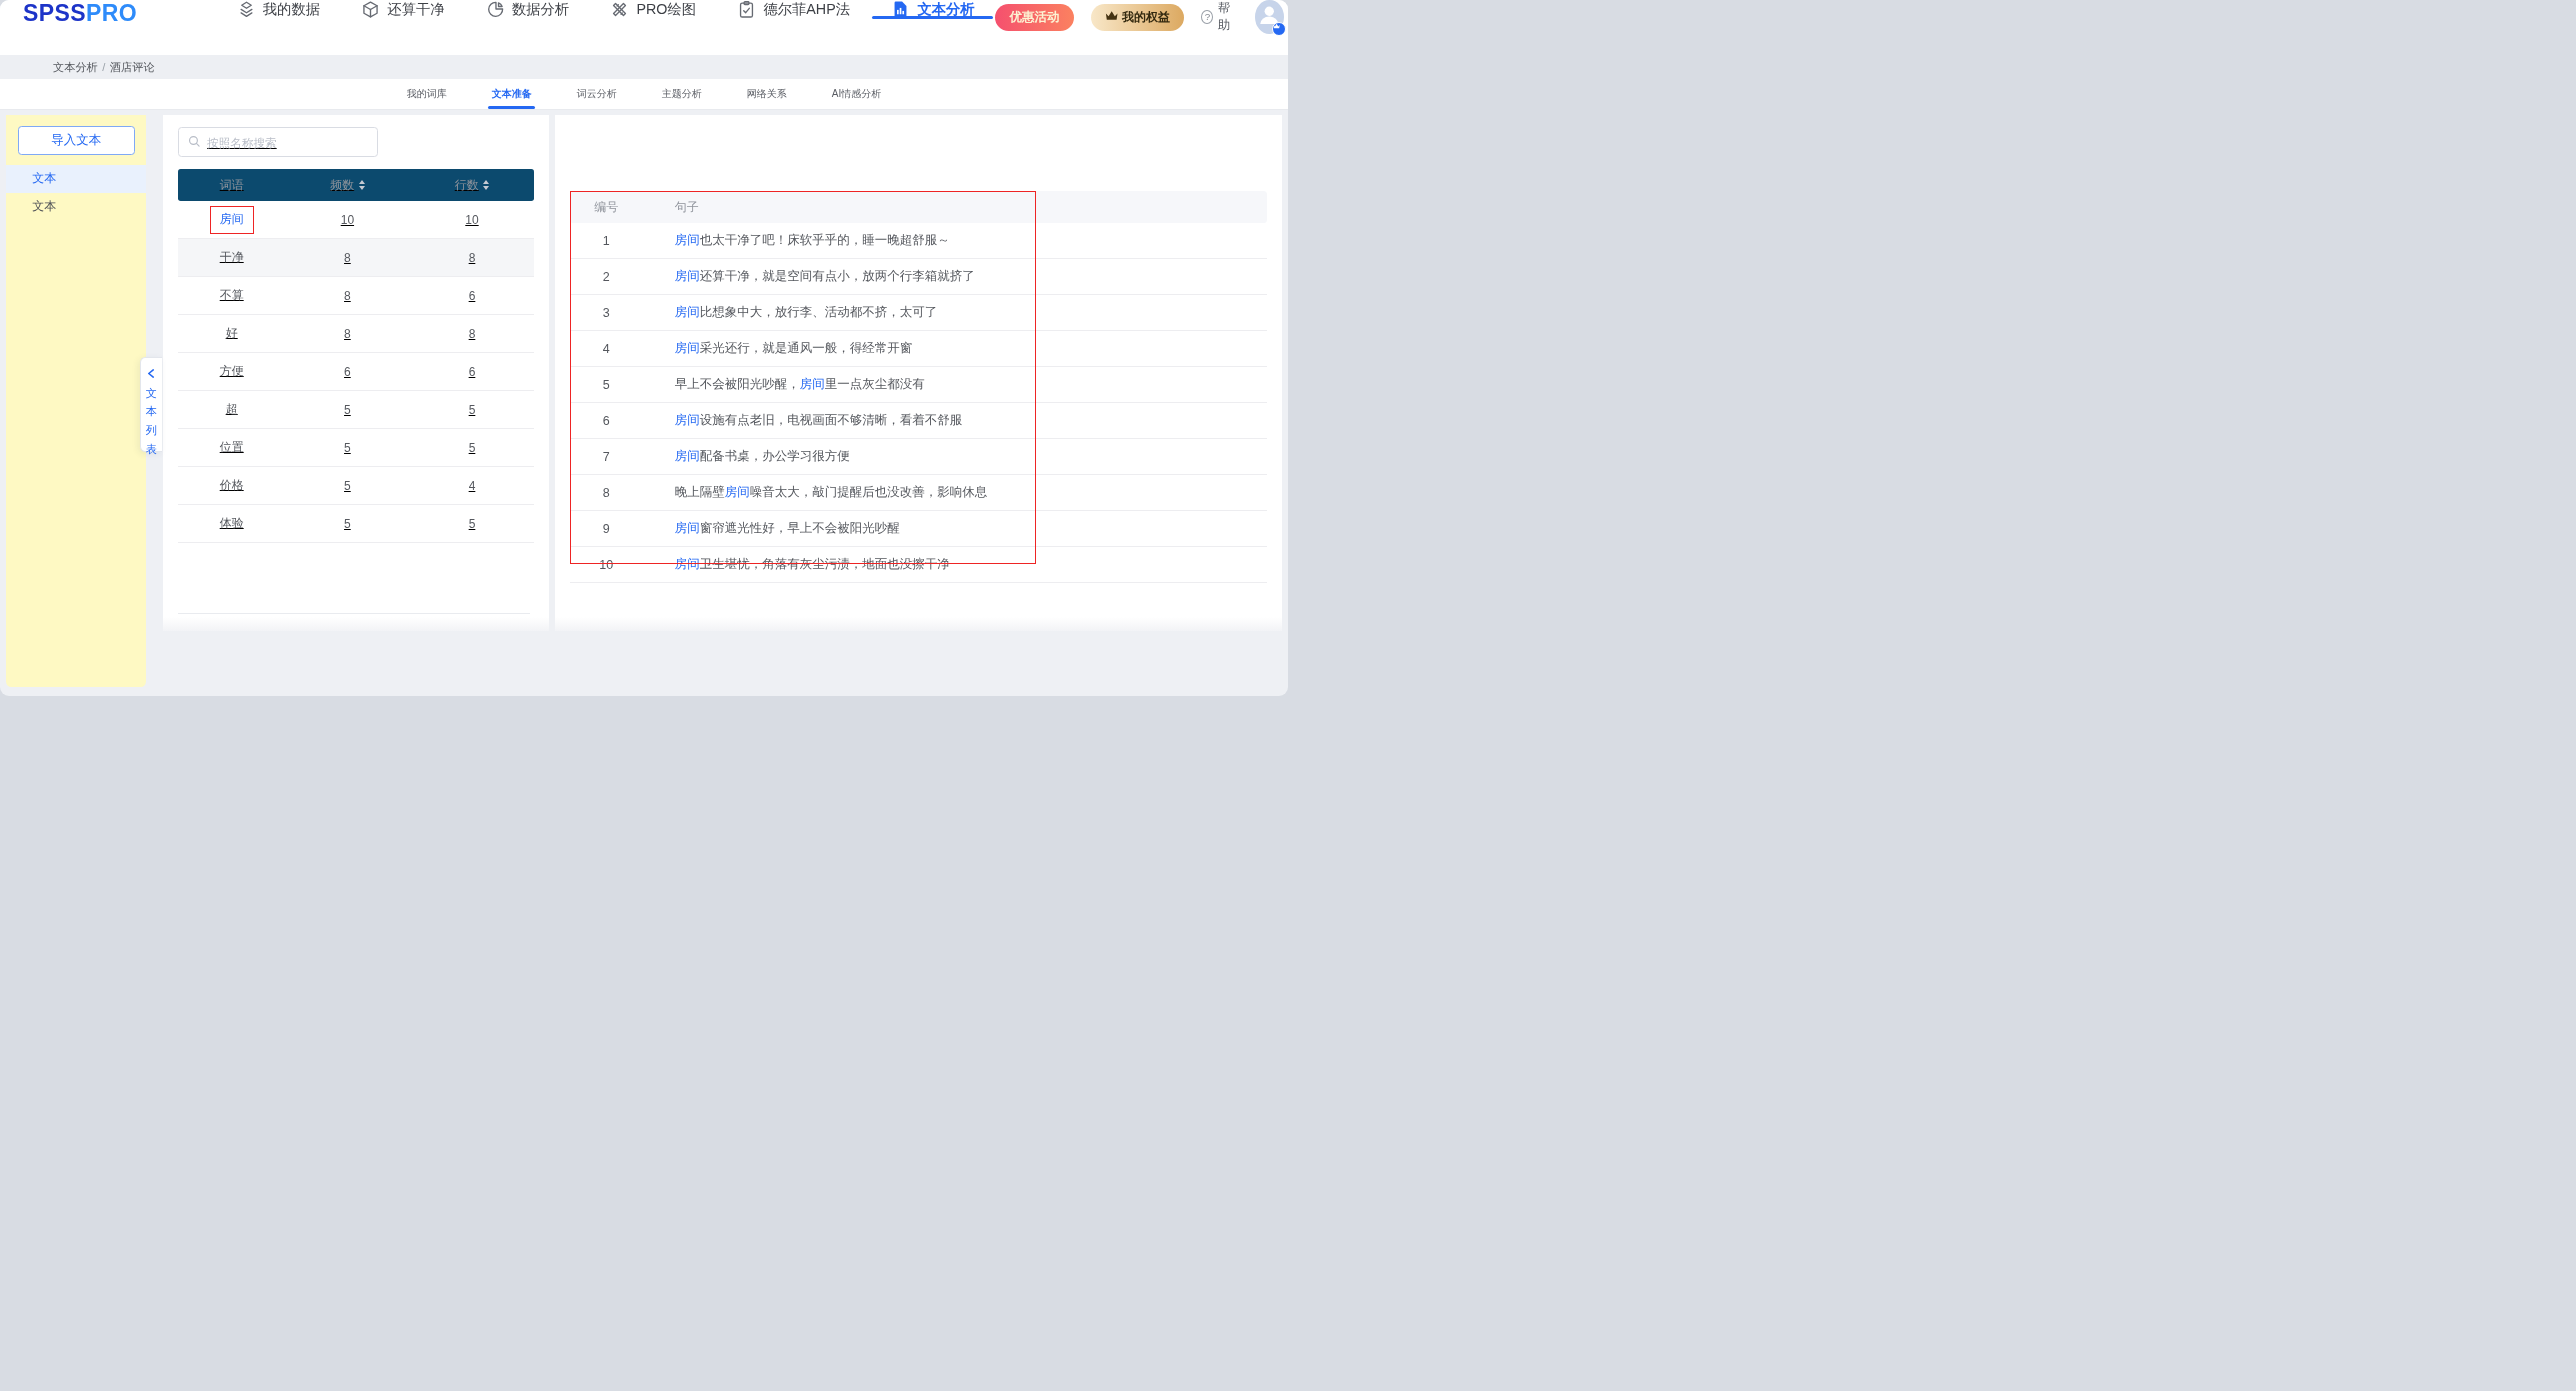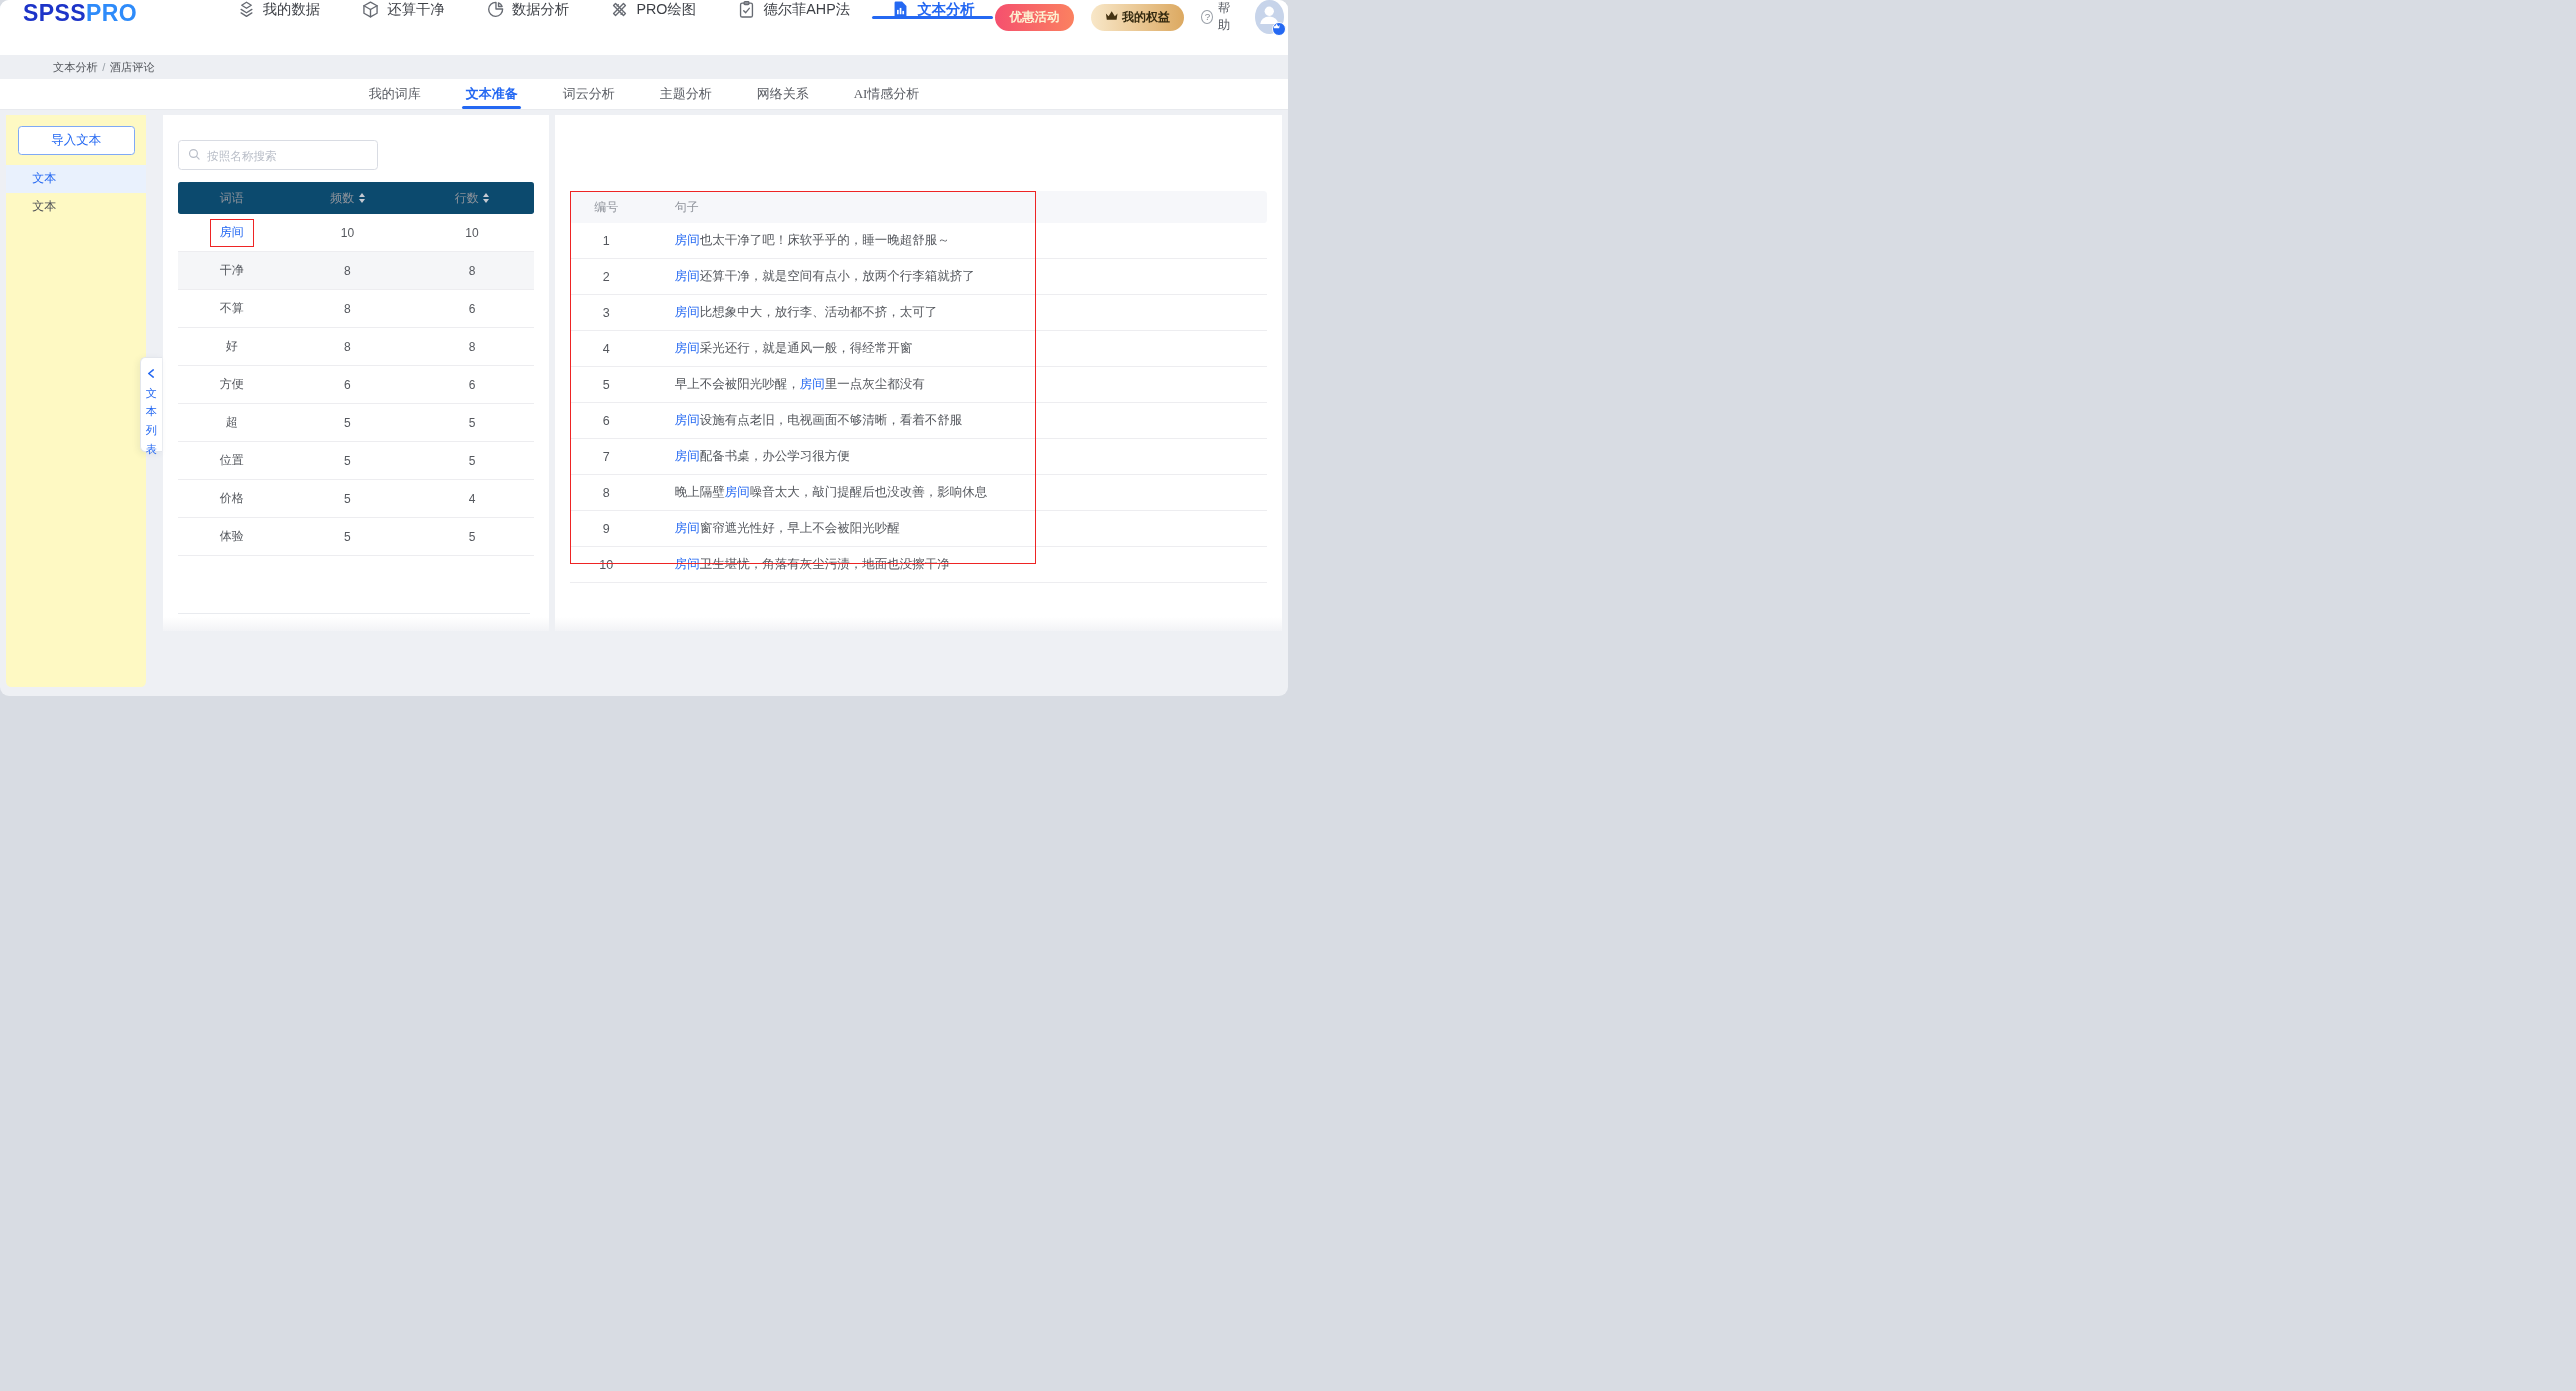--- a/index.html
+++ b/index.html
@@ -63,22 +63,22 @@
     height:24px;background:#edeff3;display:flex;align-items:center;
     padding-left:53px;font-size:11.2px;color:#55585e;gap:4.5px;
   }
   .breadcrumb .sep{color:#9aa0a8;}
   
   .tabbar{
     height:31px;background:#fff;border-bottom:0.9px solid #e8eaee;
     display:flex;justify-content:center;align-items:stretch;gap:45px;
   }
   .tab{
-    display:flex;align-items:center;font-size:13px;color:#595c63;
-    cursor:pointer;position:relative;white-space:nowrap;font-family:Liberation Serif, serif;
+    display:flex;align-items:center;font-size:10px;color:#595c63;
+    cursor:pointer;position:relative;white-space:nowrap;
   }
   .tab.active{color:var(--accent);font-weight:700;}
   .tab.active::after{
     content:"";position:absolute;left:-3.6px;right:-3.6px;bottom:0;height:2.7px;
     background:var(--accent);border-radius:1.8px;
   }
   
   .content{position:relative;padding:5.4px 6.3px 0;display:flex;}
   .sidebar{
     width:140px;height:572px;background:#fef9c3;border-radius:0 0 5.4px 5.4px;flex:none;
@@ -94,21 +94,21 @@
   }
   .side-item.selected{background:#e9f1fd;color:var(--accent);}
   .gap-col{width:17px;flex:none;}
   .main-col{flex:1;display:flex;flex-direction:column;}
   .panels{display:flex;gap:5.4px;height:516px;}
   .panel{background:#fff;position:relative;overflow:hidden;}
   .panel::after{
     content:"";position:absolute;left:0;right:0;bottom:0;height:14.3px;
     background:linear-gradient(rgba(255,255,255,0),#f2f3f6);pointer-events:none;
   }
-  .word-panel{width:386px;flex:none;padding-top:25px;}
+  .word-panel{width:386px;flex:none;padding-top:12px;text-decoration:underline;}
   .sentence-panel{flex:1;padding-top:76px;}
   
   .search-box{
     margin-left:15px;width:200px;height:29.5px;border:0.9px solid #d9dce3;border-radius:3.6px;
     display:flex;align-items:center;padding:0 9px;gap:6.3px;background:#fff;
   }
   .search-box input{
     border:none;outline:none;flex:1;font-size:11.6px;color:#4e5156;
     font-family:"Liberation Sans","DejaVu Sans",sans-serif;background:transparent;
   }

